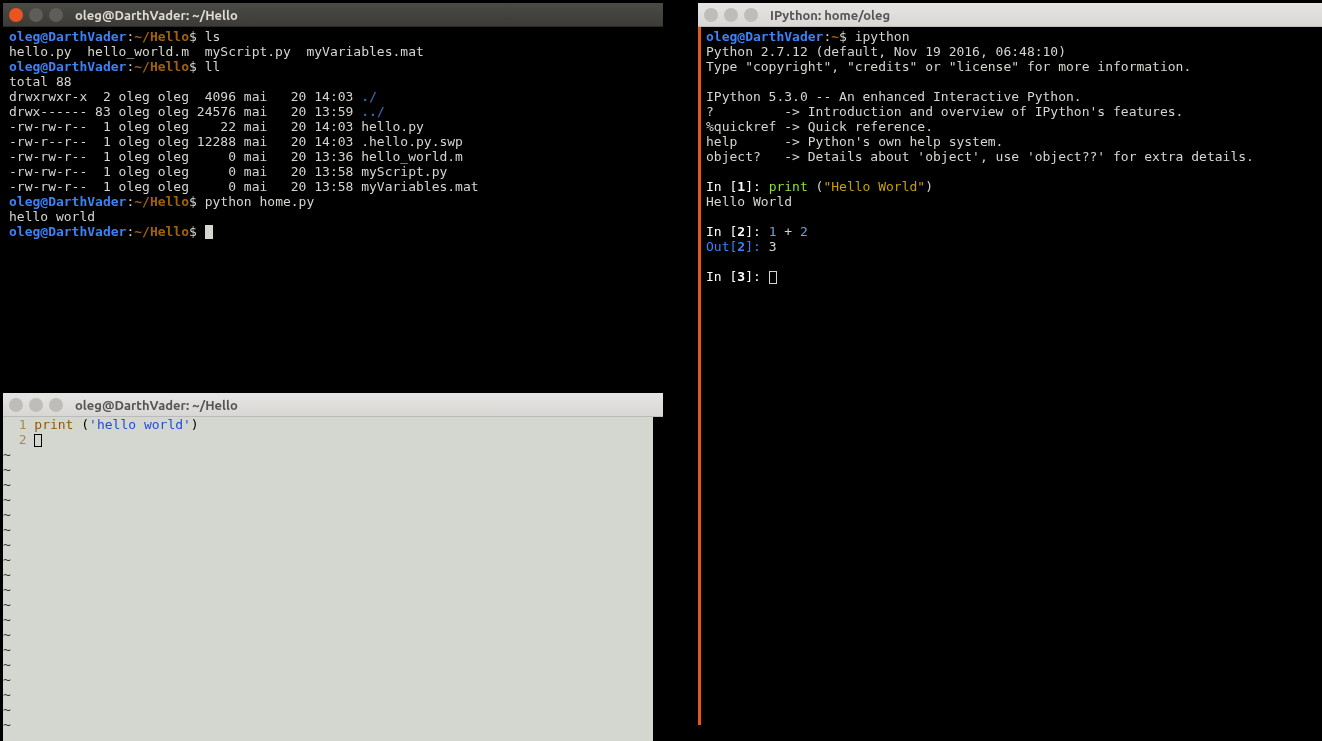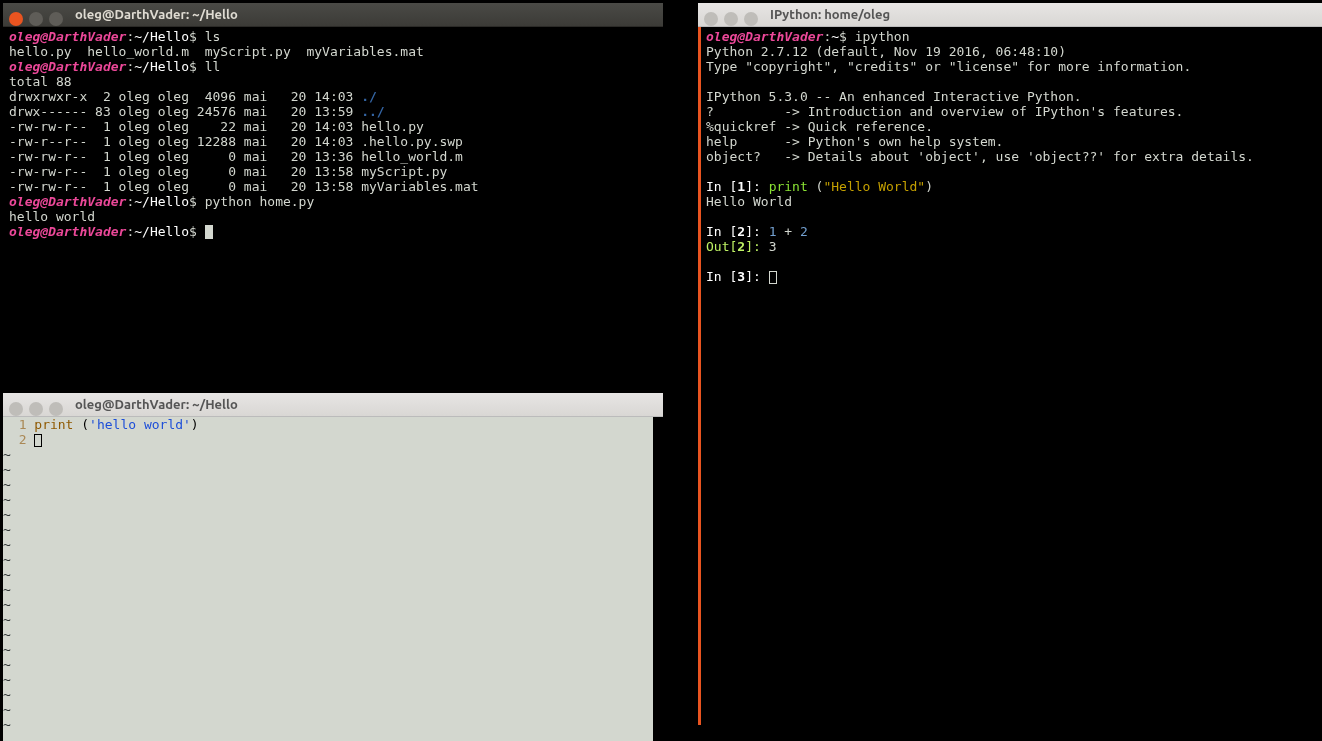--- a/index.html
+++ b/index.html
@@ -8,43 +8,43 @@
     font-size: 13px;
     background:#000;
     width:1322px; height:741px;
     position:relative;
     overflow:hidden;
   }
   
   .window { position:absolute; display:flex; flex-direction:column; }
   .titlebar {
     height:24px; line-height:24px;
-    display:flex; align-items:flex-end;
+    display:flex; align-items:center;
     font-family: Ubuntu, sans-serif;
     font-size:13px; font-weight:bold;
     padding:0 6px;
     gap:6px;
   }
   .titlebar.active   { background:linear-gradient(#4a4a46,#3c3b37); color:#dfdbd2; border-bottom:1px solid #2b2a27;}
   .titlebar.inactive { background:linear-gradient(#e7e5e4,#d9d7d4); color:#555; border-bottom:1px solid #bbb;}
   .wbtn { width:14px; height:14px; border-radius:50%; display:inline-block; }
   .close-a { background:#e95420; }
   .min-a, .max-a { background:#5f5d58; }
   .close-i { background:#bfbdb9; }
   .min-i, .max-i { background:#bfbdb9; }
   .wbtns { display:flex; gap:6px; margin-right:6px; }
   .terminal { flex:1; padding:2px 6px 6px 6px; color:#d3d7cf; background:#000; white-space:pre; line-height:15px; letter-spacing:0; overflow:hidden;}
-  .prompt-user { color:#ec4899; font-weight:bold;font-style:italic;}
-  .prompt-pathb{ color:#ffffff; font-weight:normal;}
+  .prompt-user { color:#3b82f6; font-weight:bold;}
+  .prompt-pathb{ color:#a16207; font-weight:bold;}
   .blue-dir { color:#3465a4; font-weight:bold;}
   .cursor-block { display:inline-block; width:8px; height:14px; background:#d3d7cf; vertical-align:text-bottom;}
   .cursor-outline { display:inline-block; width:8px; height:13px; border:1px solid #d3d7cf; vertical-align:text-bottom;}
   
   .ipy-in  { color:#ffffff; }
-  .ipy-out { color:#bef264; }
+  .ipy-out { color:#3b82f6; }
   .ipy-str { color:#c4a000; }
   .ipy-bar { position:absolute; left:0; top:24px; bottom:0; width:3px; background:#e95420;}
   
   .vim-body { flex:1; background:#d3d7cf; color:#000; white-space:pre; line-height:15px; padding-left:0px; position:relative;}
   .vim-gutter { color:#a85; }
   .vim-tilde { color:#2e3436; }
   .vim-key { color:#8f5902; }
   .vim-str { color:#1d4ed8; }
   .vim-right-border { position:absolute; right:0; top:0; bottom:0; width:10px; background:#000;}
 </style>

